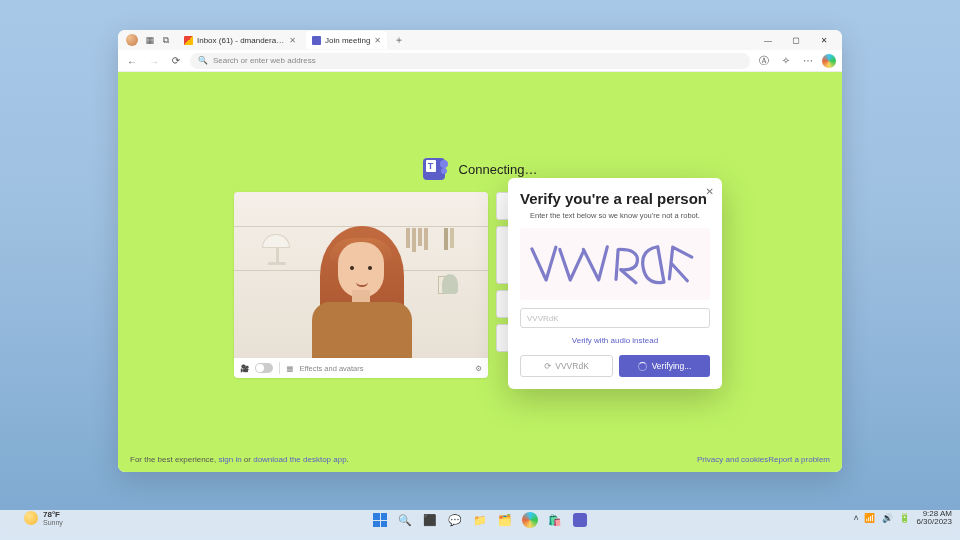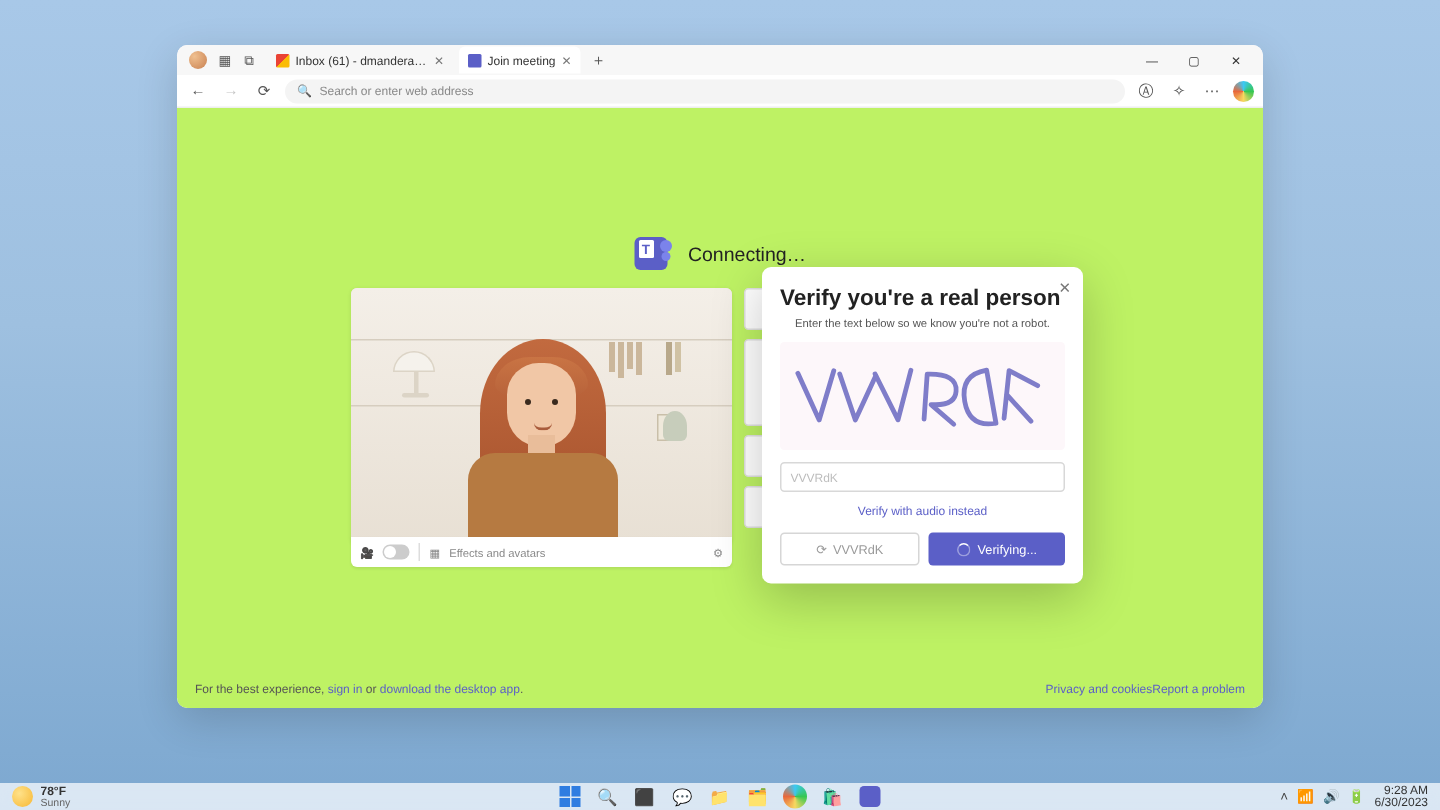--- a/index.html
+++ b/index.html
@@ -90,21 +90,21 @@
   .hair { position:absolute; top:0; left:8px; width:84px; height:110px; background: linear-gradient(180deg,#c26a3f,#a8542e); border-radius: 44px 44px 30px 30px / 52px 52px 30px 30px; }
   .face { position:absolute; top:16px; left:26px; width:46px; height:56px; background:#f1c7a6; border-radius:22px 22px 24px 24px; }
   .neck { position:absolute; top:64px; left:40px; width:18px;height:16px;background:#e9bd9a; }
   .shirt { position:absolute; top:76px; left:0; width:100px;height:64px;background:#b67a41;border-radius:18px 18px 4px 4px; }
   .eye { position:absolute; width:4px;height:4px;background:#3a2a1e;border-radius:50%; top:40px; }
   .eye.l { left:38px; } .eye.r { left:56px; }
   .mouth { position:absolute; top:56px; left:44px; width:12px;height:5px;border-bottom:2px solid #a95c3c;border-radius:0 0 8px 8px; }
   .hair-front { position:absolute; top:12px; left:18px; width:62px; height:28px; background:linear-gradient(180deg,#c97444,#b7623a); border-radius: 30px 30px 50% 50% / 24px 24px 12px 12px; }
 
   
-  .taskbar { position:absolute; left:0; right:0; bottom:0; height:18px; background: rgba(238,244,250,0.82); backdrop-filter: blur(6px); display:flex; align-items:center; }
+  .taskbar { position:absolute; left:0; right:0; bottom:0; height:30px; background: rgba(238,244,250,0.82); backdrop-filter: blur(6px); display:flex; align-items:flex-start;padding-left:16px; }
   .tb-left { display:flex; align-items:center; gap:5px; padding-left:8px; font-size:8px; color:#333; }
   .weather { width:14px;height:14px;border-radius:50%;background:radial-gradient(circle at 35% 35%, #ffe28a, #f7b733); }
   .tb-center { position:absolute; left:50%; transform:translateX(-50%); display:flex; gap:5px; }
   .tb-app { width:20px;height:20px;border-radius:4px;display:flex;align-items:center;justify-content:center;font-size:11px;cursor:pointer; }
   .tb-right { margin-left:auto; display:flex; align-items:center; gap:6px; padding-right:8px; font-size:8px; color:#333; }
   .tray-icon { font-size:9px; color:#444; }
   .clock { text-align:right; line-height:1.05; }
 
   .win-logo { width:14px;height:14px; display:grid; grid-template-columns:1fr 1fr; grid-template-rows:1fr 1fr; gap:1px; }
   .win-logo span { background:#2f7de1; }

